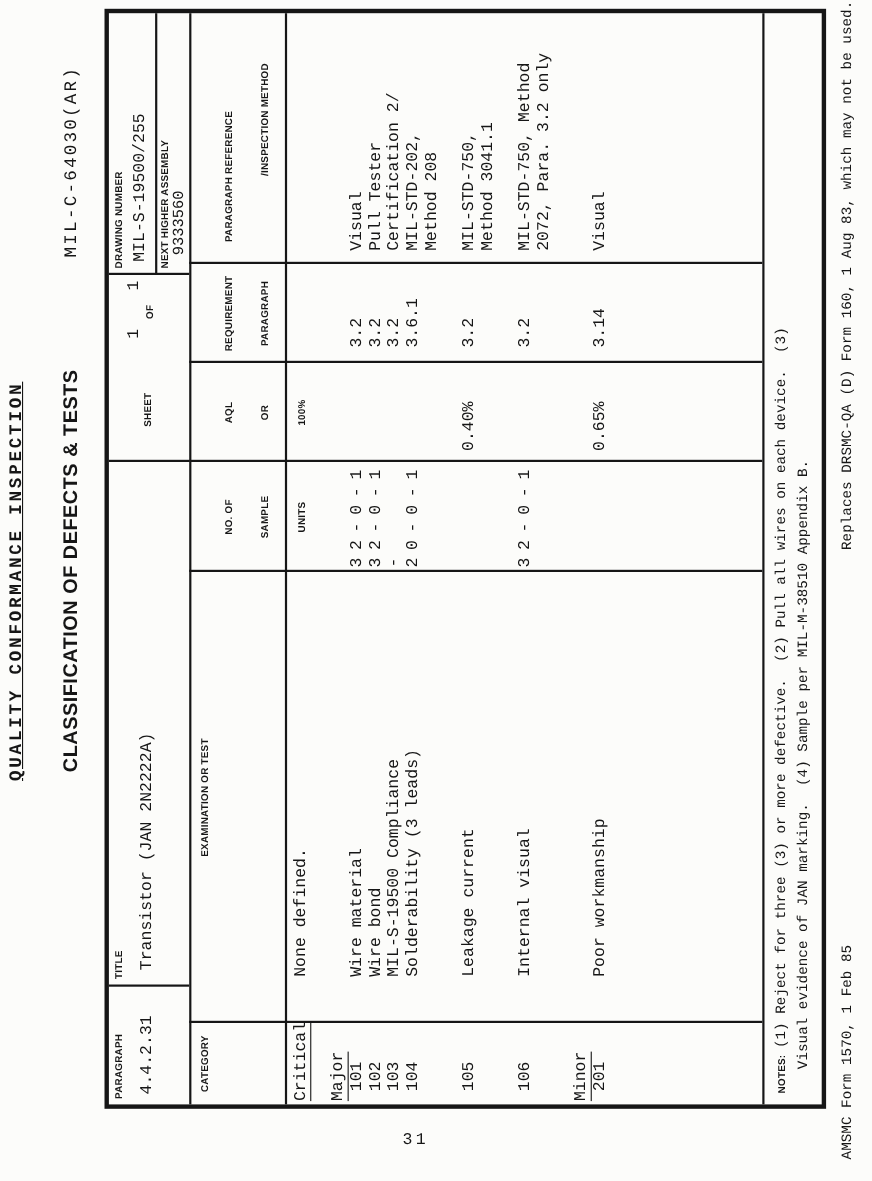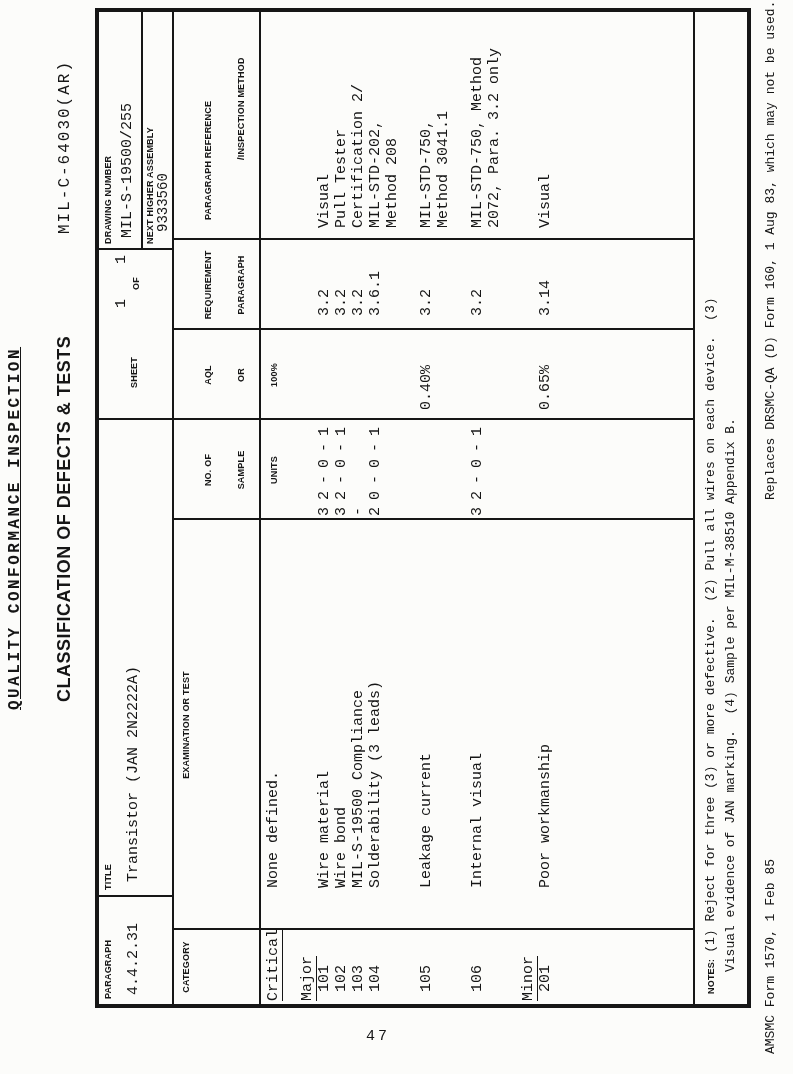--- a/index.html
+++ b/index.html
@@ -208,14 +208,14 @@
         </div>
 
       <div class="notes" style="top:604px;"><span class="nlabel">NOTES:</span><span>(1) Reject for three (3) or more defective.  (2) Pull all wires on each device.  (3)</span></div>
       <div class="notes" style="top:624px;left:32px;">Visual evidence of JAN marking.  (4) Sample per MIL-M-38510 Appendix B.</div>
     </div>
 
     <div class="abs foot" style="left:20px;">AMSMC Form 1570, 1 Feb 85</div>
     <div class="abs foot" style="left:574px;">Replaces DRSMC-QA (D) Form 160, 1 Aug 83, which may not be used.</div>
   </div>
 
-  <div class="pageno">47</div>
+  <div class="pageno">31</div>
 </div>
 
 </body></html>

